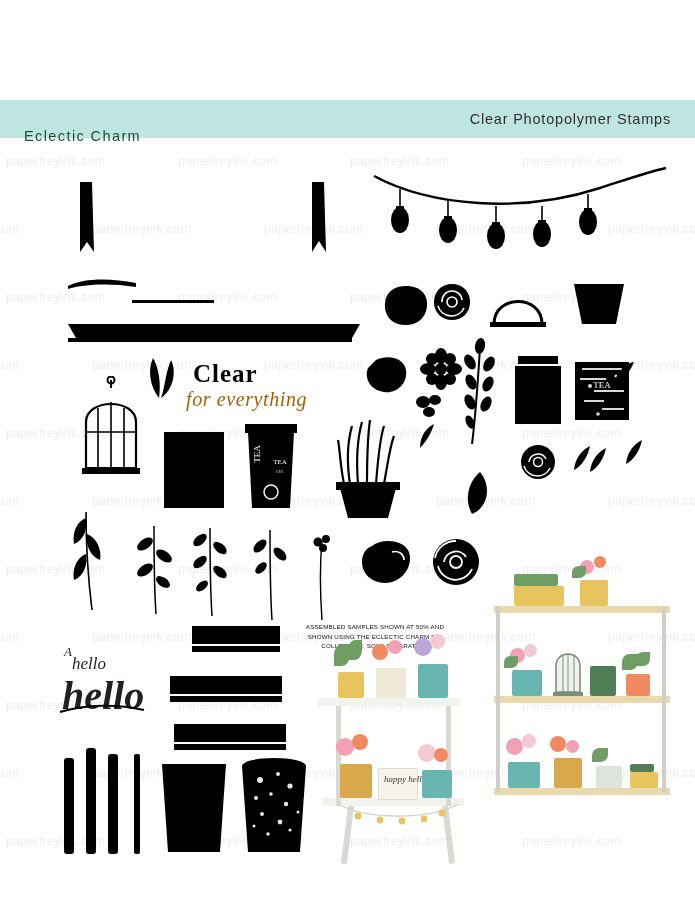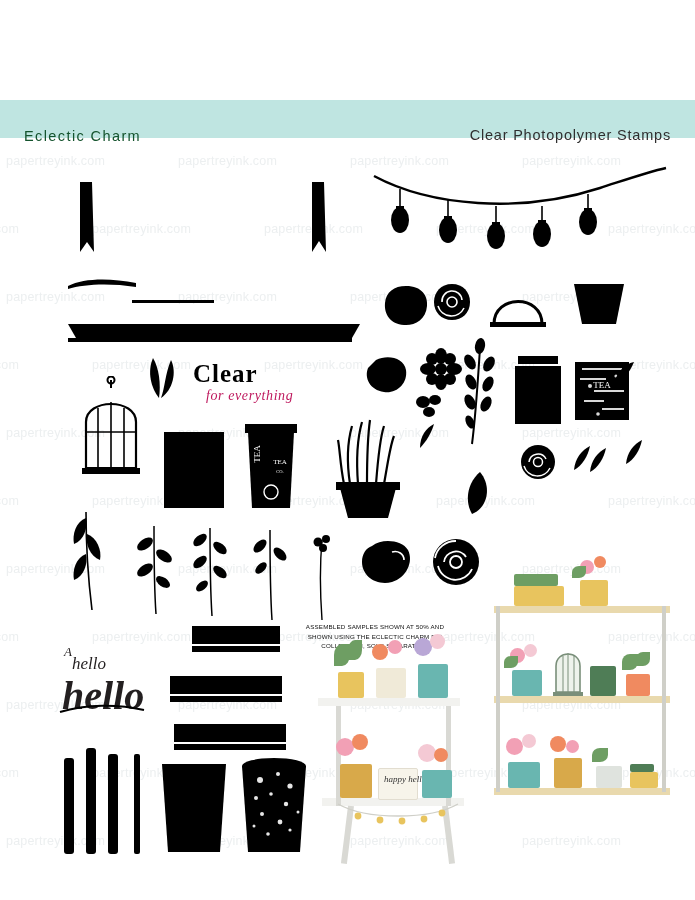--- a/index.html
+++ b/index.html
@@ -68,21 +68,21 @@
     position: absolute;
     left: 24px;
     top: 28px;
     font-size: 14.5px;
     letter-spacing: 1.4px;
     color: #14532d;
   }
   .band-sub {
     position: absolute;
     right: 24px;
-    top: 27px;
+    top: 11px;
     font-size: 14.5px;
     letter-spacing: 0.8px;
     color: #2f2f2f;
   }
 
   
   .watermarks {
     position: absolute;
     top: 142px;
     left: 0;
@@ -119,24 +119,23 @@
     font-size: 25px;
     letter-spacing: 1px;
     color: #000;
   }
   .thanks-sub {
     position: absolute;
     left: 186px;
     top: 246px;
     font-family: "Liberation Serif", serif;
     font-style: italic;
-    font-size: 14px;
+    font-size: 20px;
     letter-spacing: 0.6px;
-    color: #be185d;
-    margin-left: 20px;
+    color: #a16207;
   }
   .hh-a {
     position: absolute;
     left: 64px;
     top: 502px;
     font-family: "Liberation Serif", serif;
     font-style: italic;
     font-size: 13px;
   }
   .hh-happy {

